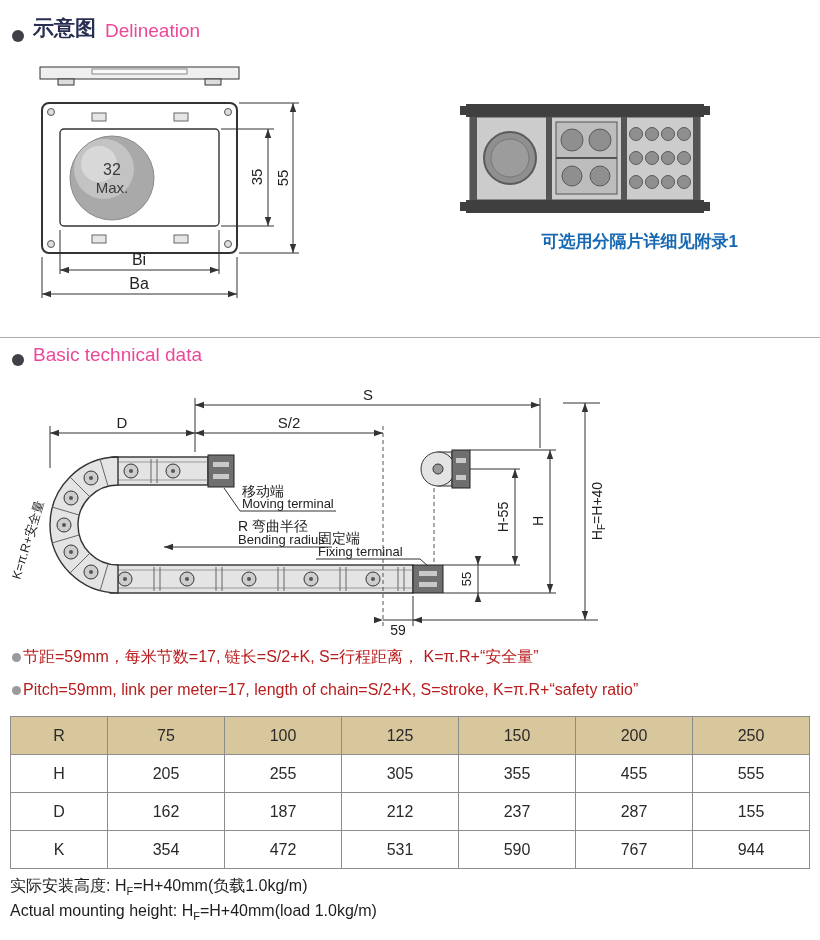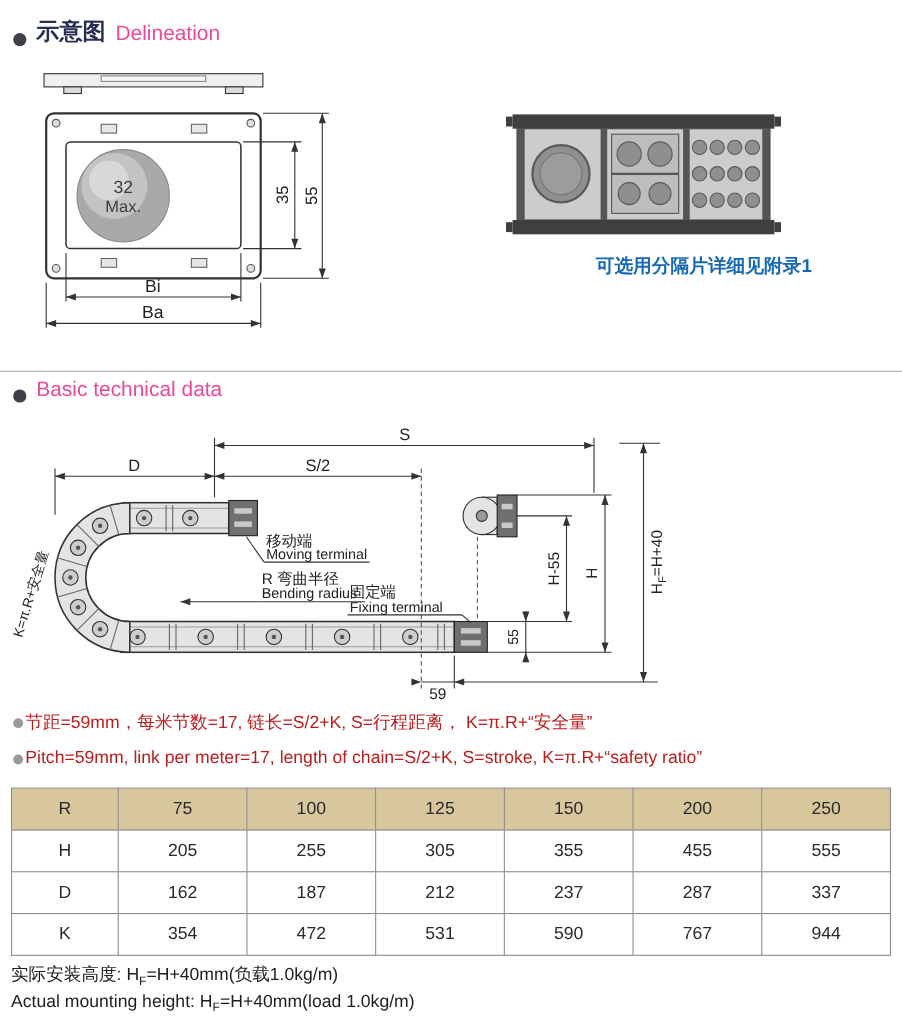--- a/index.html
+++ b/index.html
@@ -342,21 +342,21 @@
       <td>455</td>
       <td>555</td>
     </tr>
     <tr>
       <td>D</td>
       <td>162</td>
       <td>187</td>
       <td>212</td>
       <td>237</td>
       <td>287</td>
-      <td>337</td>
+      <td>155</td>
     </tr>
     <tr>
       <td>K</td>
       <td>354</td>
       <td>472</td>
       <td>531</td>
       <td>590</td>
       <td>767</td>
       <td>944</td>
     </tr>

